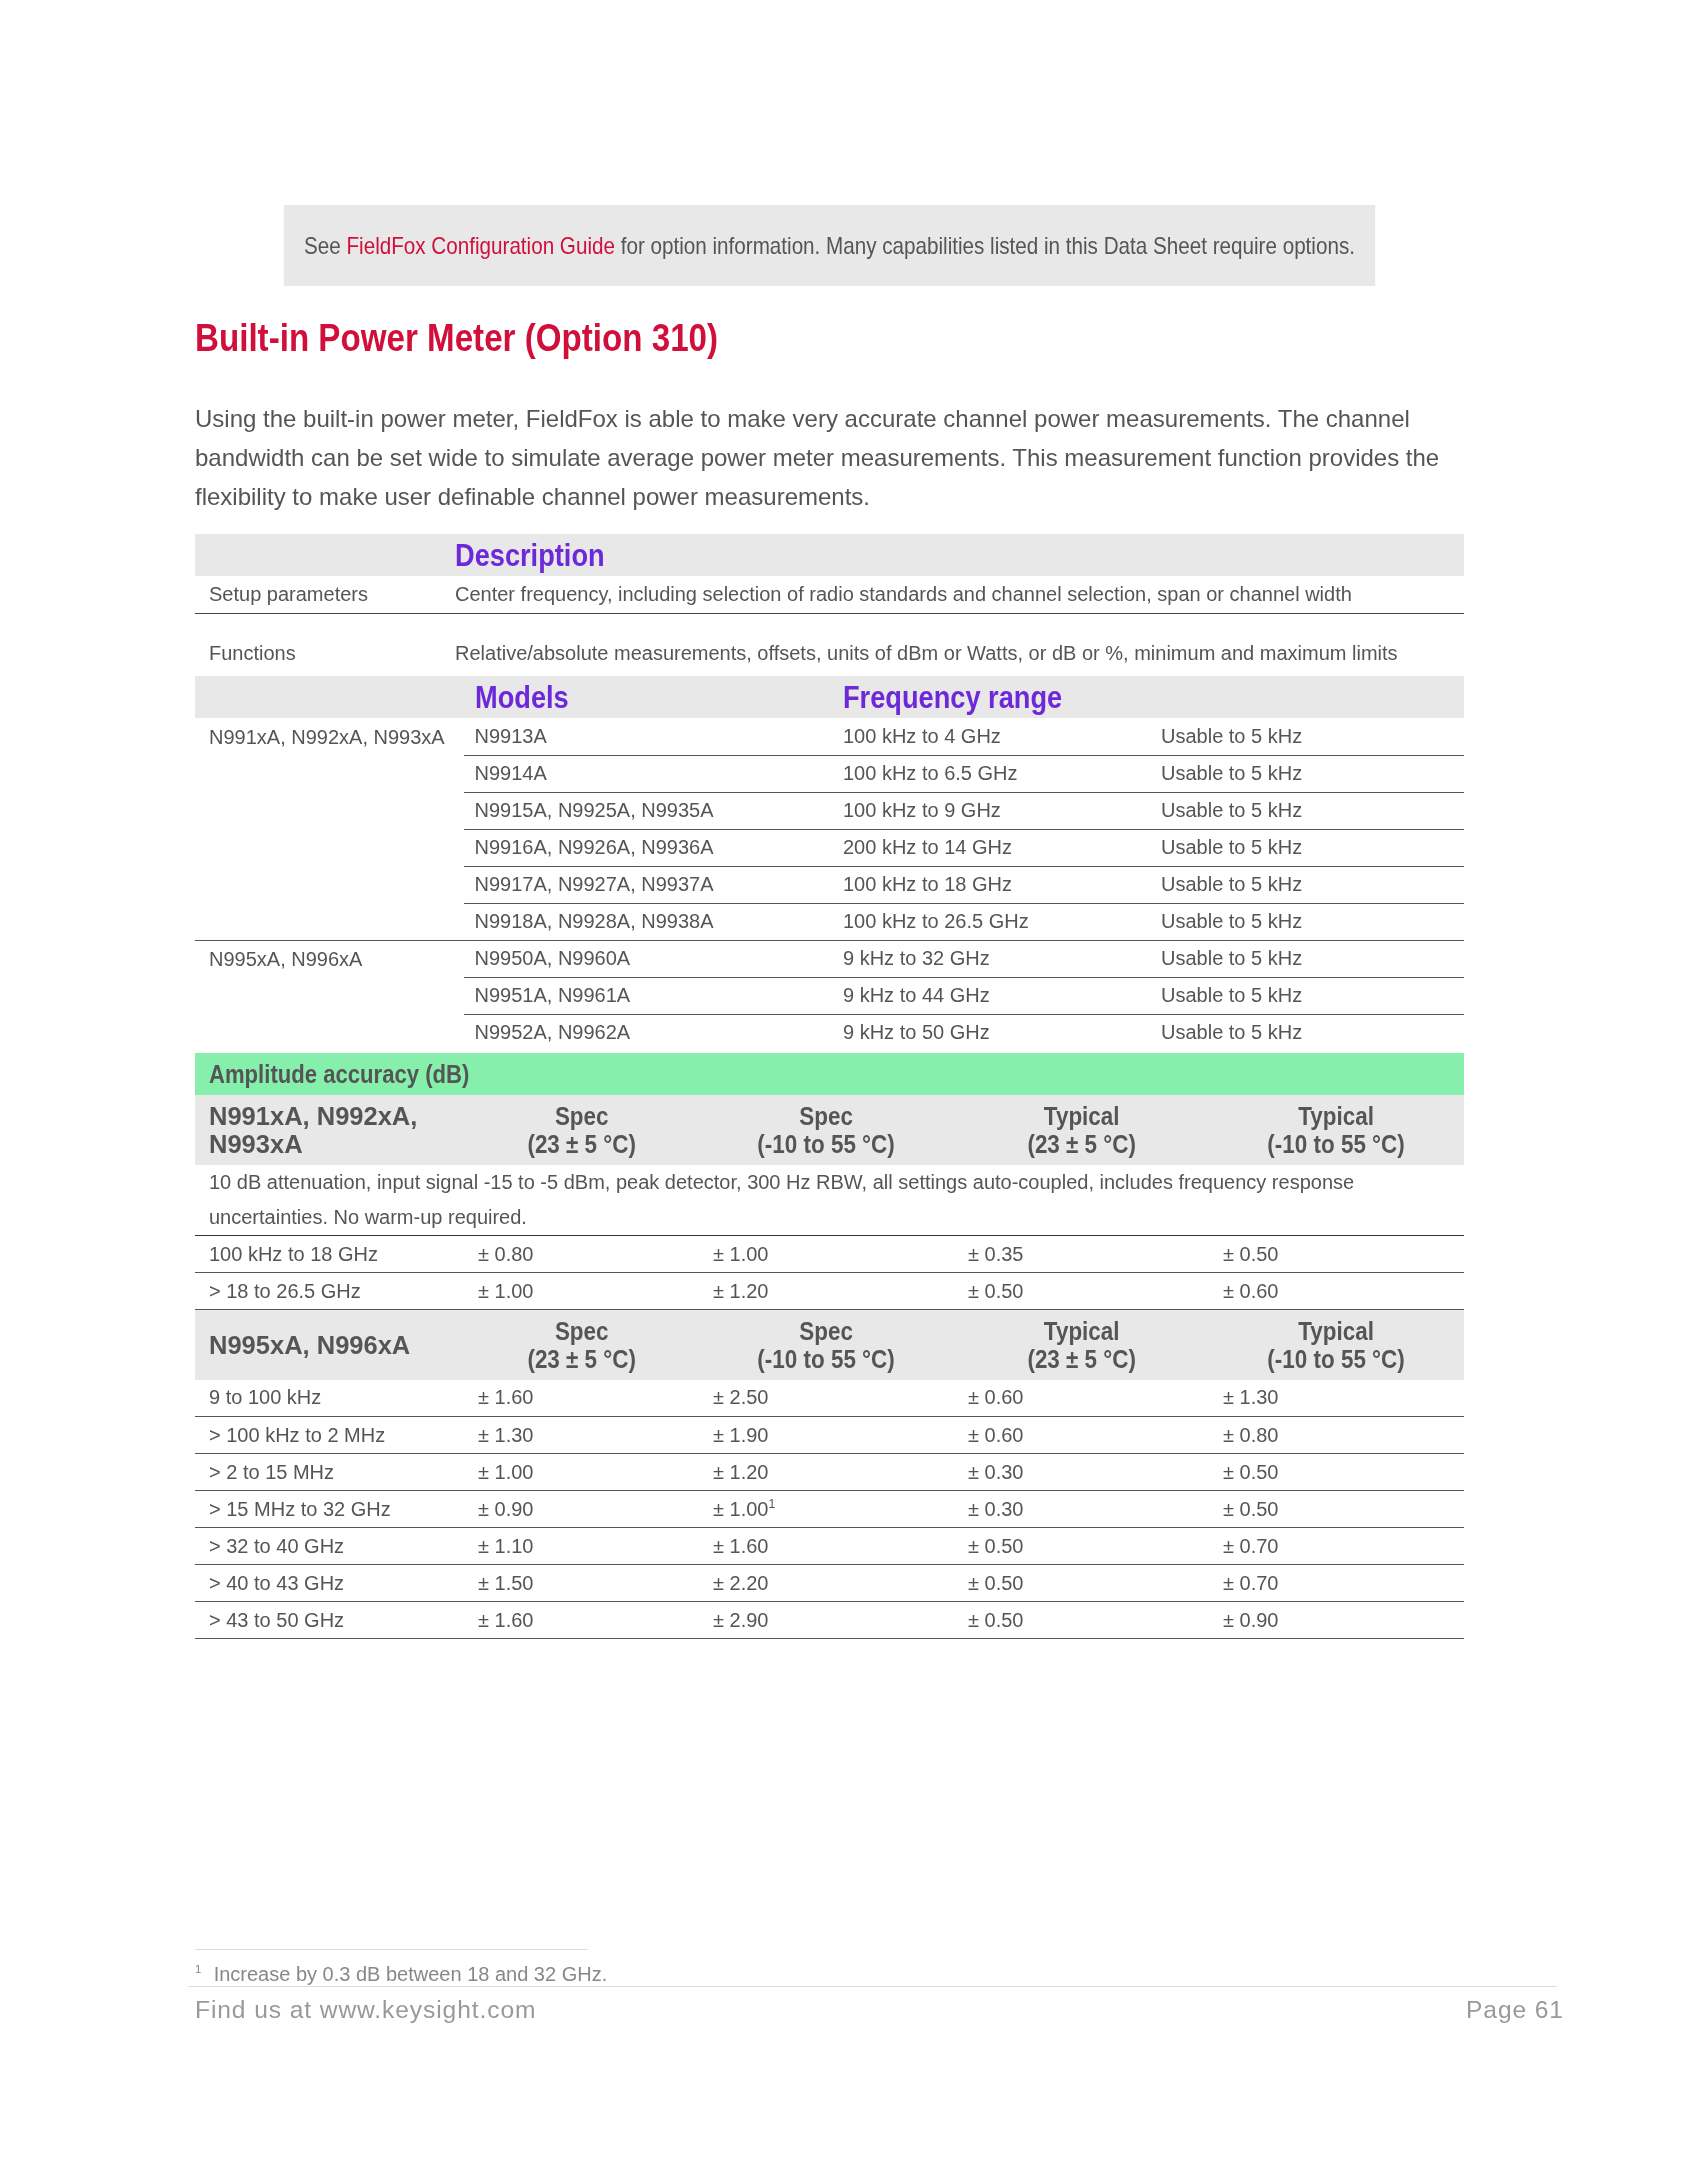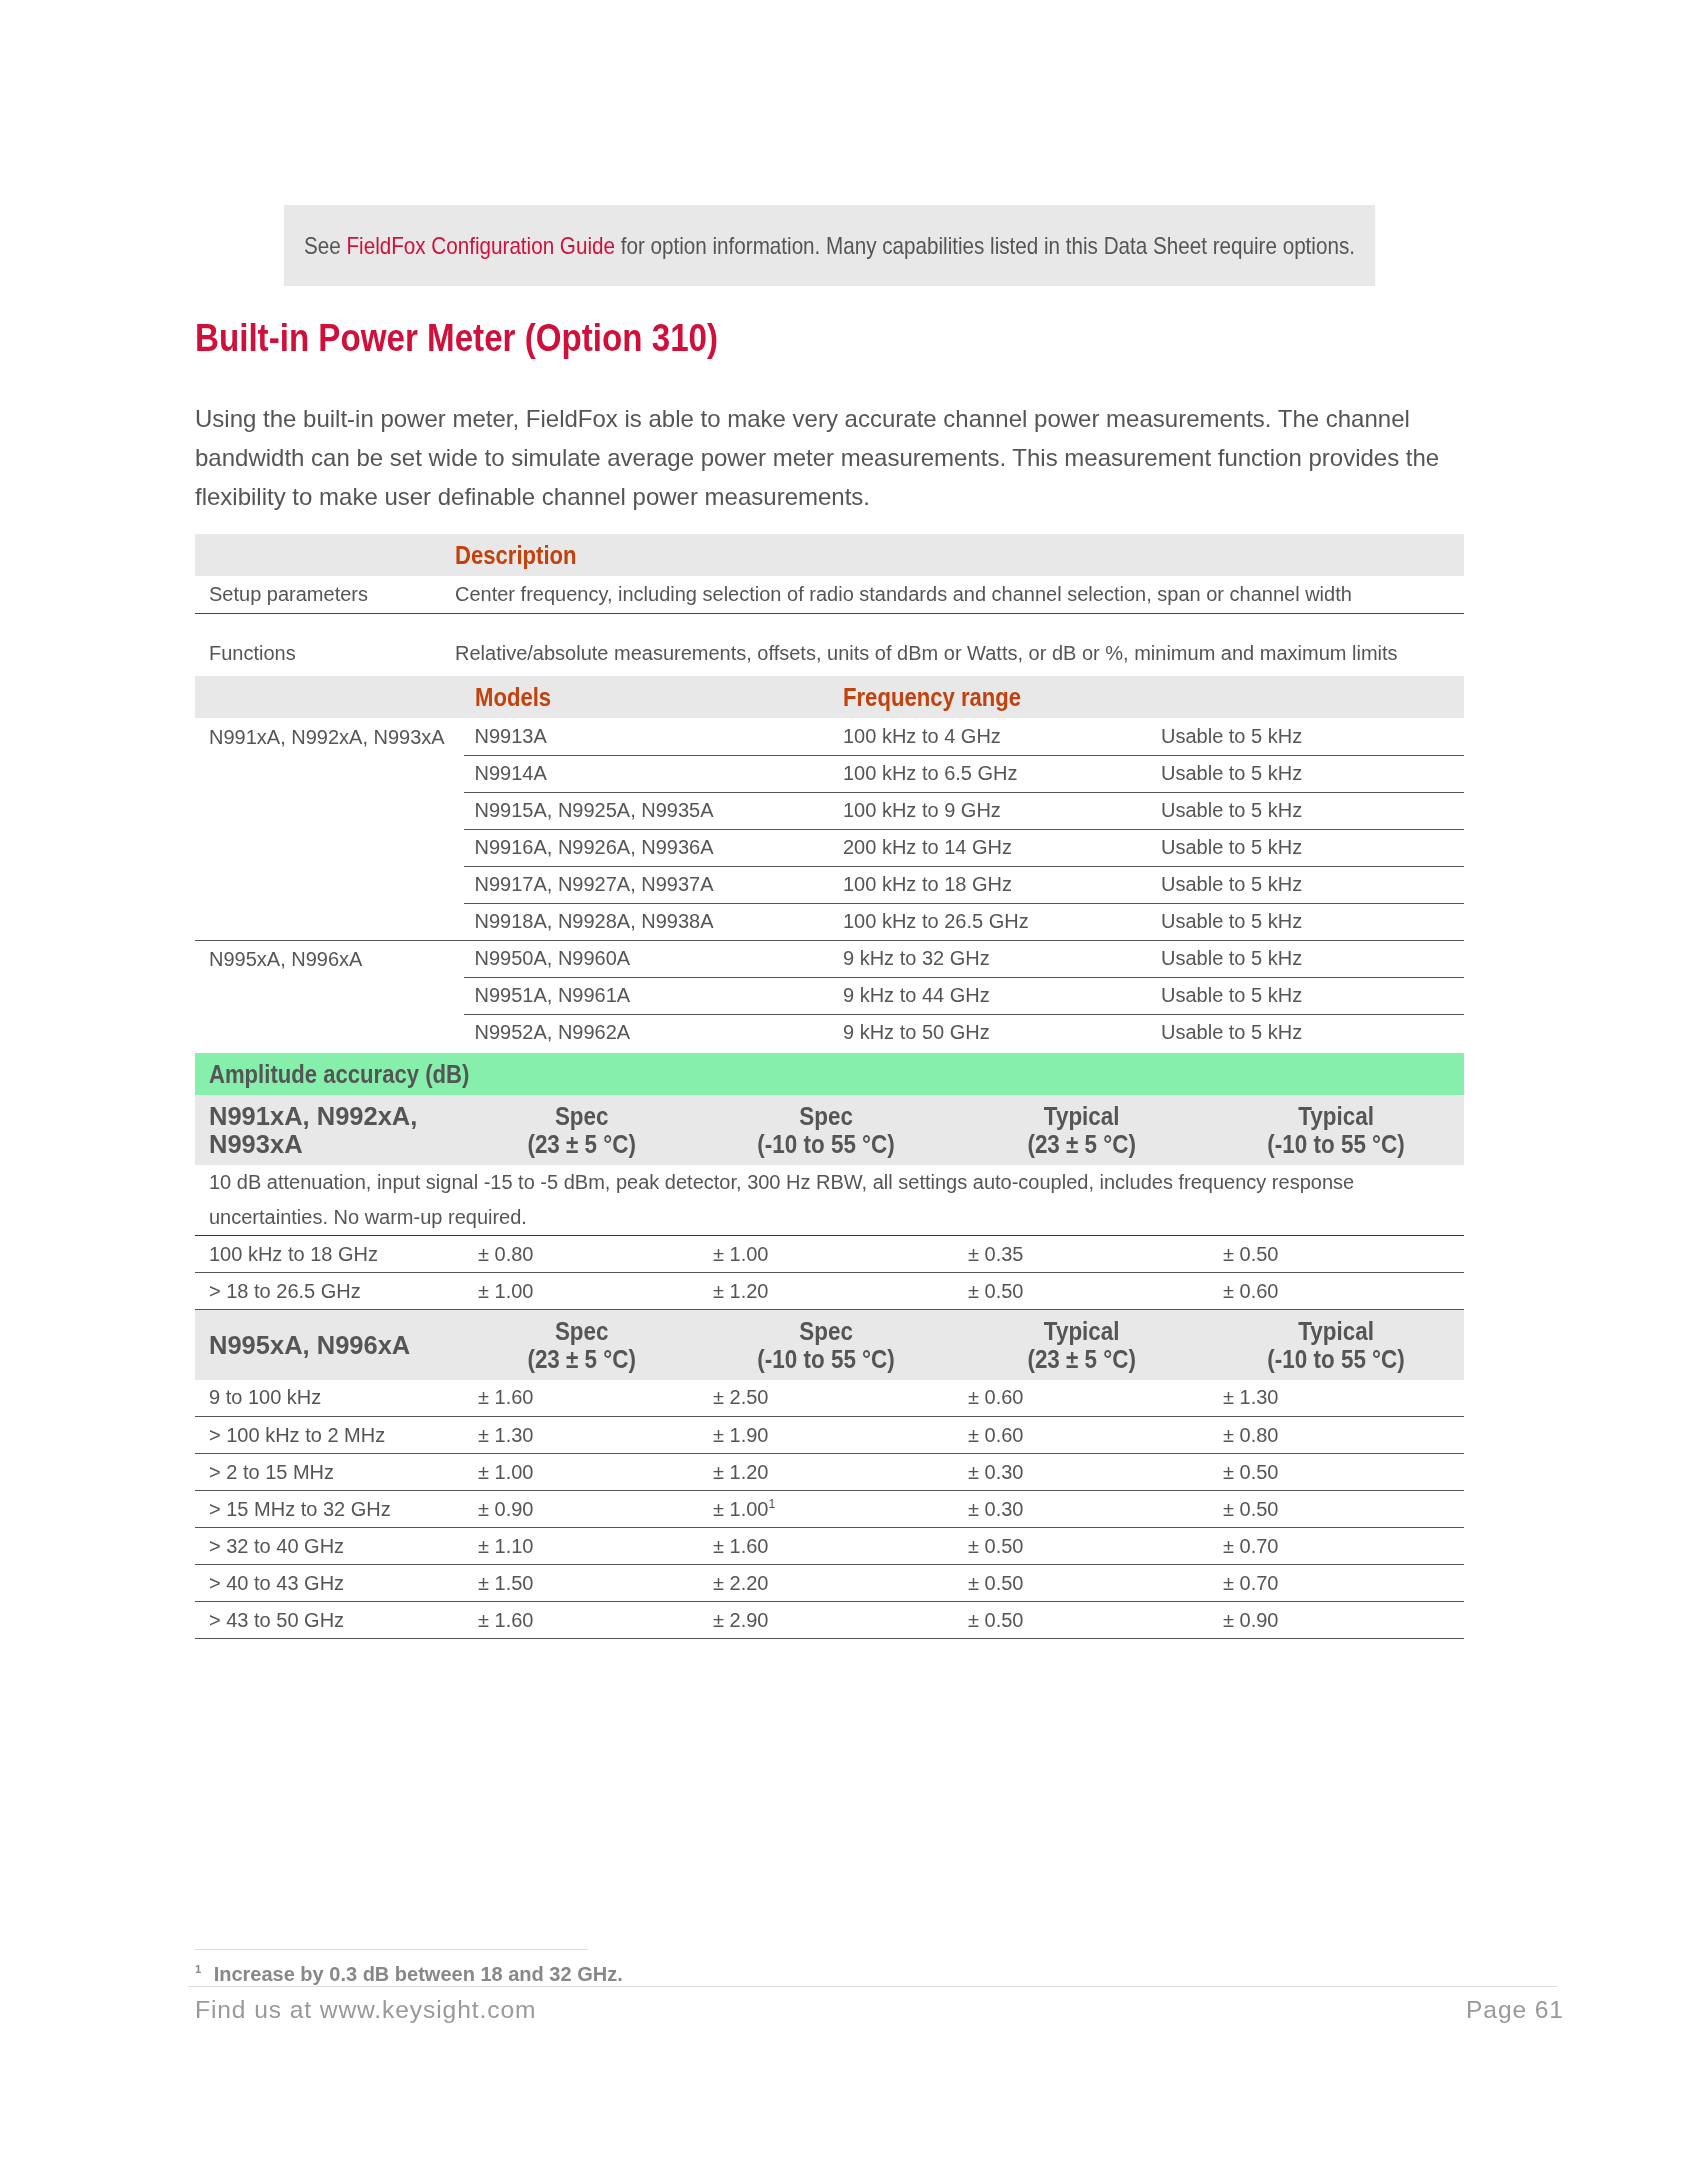--- a/index.html
+++ b/index.html
@@ -5,21 +5,21 @@
   * { box-sizing: border-box; margin: 0; padding: 0; }
   html, body { width: 1685px; height: 2180px; background: #ffffff; }
   body { position: relative; font-family: "Liberation Sans", sans-serif; color: #555555; }
   .page { position: absolute; left: 195px; top: 0; width: 1269px; }
   .banner { position: absolute; top: 205px; left: 0; width: 1269px; height: 81px; background: #e8e8e8; display: flex; align-items: center; justify-content: center; font-size: 24px; color: #555; transform: scaleX(0.86); transform-origin: center; }
   .banner .link { color: #d0103a; }
   .title { position: absolute; top: 316px; left: 0; font-size: 39px; color: #d0103a; transform: scaleX(0.85); transform-origin: left; white-space: nowrap; }
   .intro { position: absolute; top: 399px; left: 0; width: 1269px; font-size: 24px; line-height: 39px; color: #555; }
   table { border-collapse: collapse; width: 1269px; position: absolute; left: 0; }
   td { font-size: 20px; color: #555; vertical-align: middle; }
-  .hdr td { background: #e8e8e8; font-weight: bold; font-size: 26px; color: #c2410c; }
+  .hdr td { background: #e8e8e8; font-weight: bold; font-size: 32px; color: #6d28d9; }
   .hdr td span.cond { display: inline-block; transform: scaleX(0.85); transform-origin: left; }
   .cond-c { display: inline-block; transform: scaleX(0.88); transform-origin: center; }
   .desc-table { top: 534px; }
   .desc-table td { padding: 0 14px; }
   .desc-table .hdr td { height: 42px; }
   .desc-table .r1 td { height: 37px; border-bottom: 1.8px solid #444; }
   .desc-table .r2 td { height: 80px; line-height: 24.6px; }
   .models-table { top: 676px; }
   .models-table td { padding: 0 14px; height: 37px; }
   .models-table .hdr td { height: 42px; }
@@ -28,21 +28,21 @@
   .amp-table td { padding: 0 14px; height: 37px; }
   .amp-table .sec td { background: #86efac; font-weight: bold; font-size: 26px; height: 42px; }
   .amp-table .colh td { background: #e8e8e8; font-weight: bold; font-size: 25.5px; height: 70px; line-height: 28px; text-align: center; }
   .amp-table .colh td:first-child { text-align: left; }
   .amp-table .note td { height: 61px; line-height: 35px; border-bottom: 1.8px solid #333; }
   .amp-table td.c { text-align: left; margin-top: 48px; }
   .amp-table .row td { border-bottom: 1.8px solid #555; }
   .amp-table .row.last td { border-bottom: 1.8px solid #555; }
   sup { font-size: 12.3px; vertical-align: super; line-height: 0; }
   .fn-rule { position: absolute; top: 1949px; left: 0; width: 393px; border-top: 0.9px solid #ddd; }
-  .footnote { position: absolute; top: 1963px; left: 0; font-size: 20px; color: #888; font-weight: bold; }
+  .footnote { position: absolute; top: 1963px; left: 0; font-size: 20px; color: #888; }
   .footnote sup { font-size: 11.4px; margin-right: 12.3px; }
   .foot-rule { position: absolute; top: 1986px; left: -7px; width: 1369px; border-top: 1.8px solid #ddd; }
   .foot-left { position: absolute; top: 1996px; left: 0; font-size: 24.6px; color: #999; letter-spacing: 0.9px; }
   .foot-right { position: absolute; top: 1996px; left: 1271px; width: 88px; text-align: right; font-size: 24.6px; color: #999; letter-spacing: 0.9px; white-space: nowrap; }
 </style>
 </head>
 <body>
 
 <div class="page">
 

